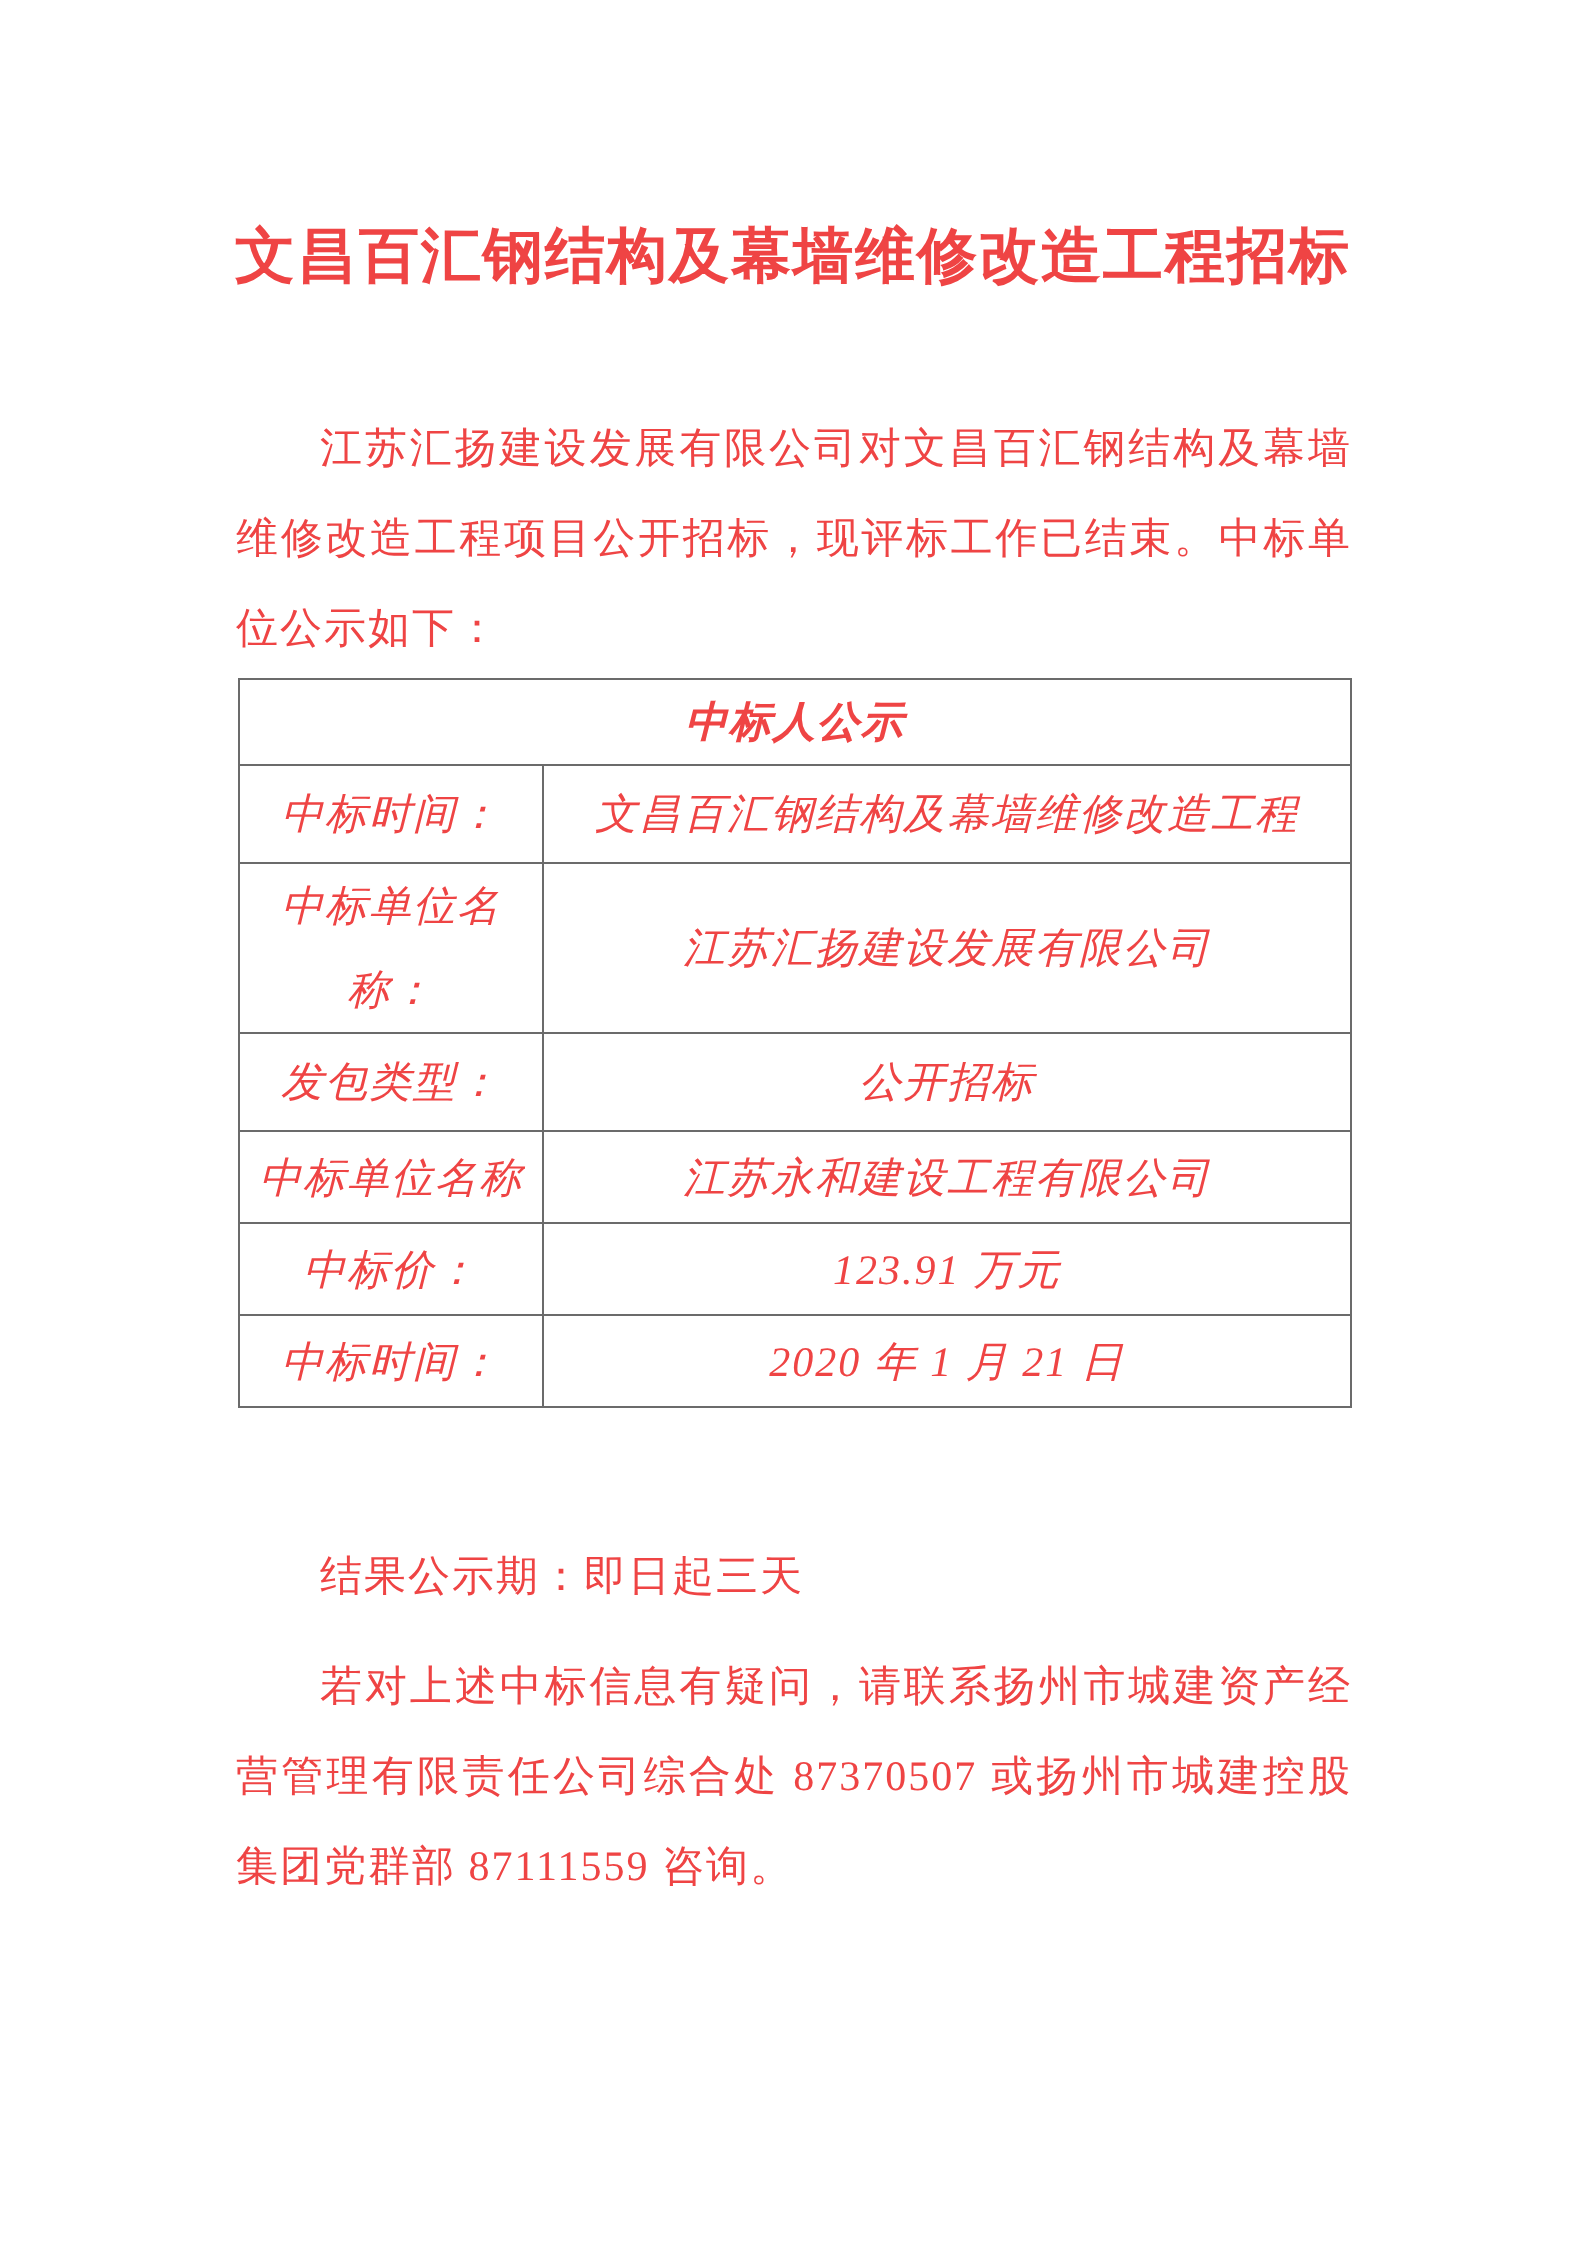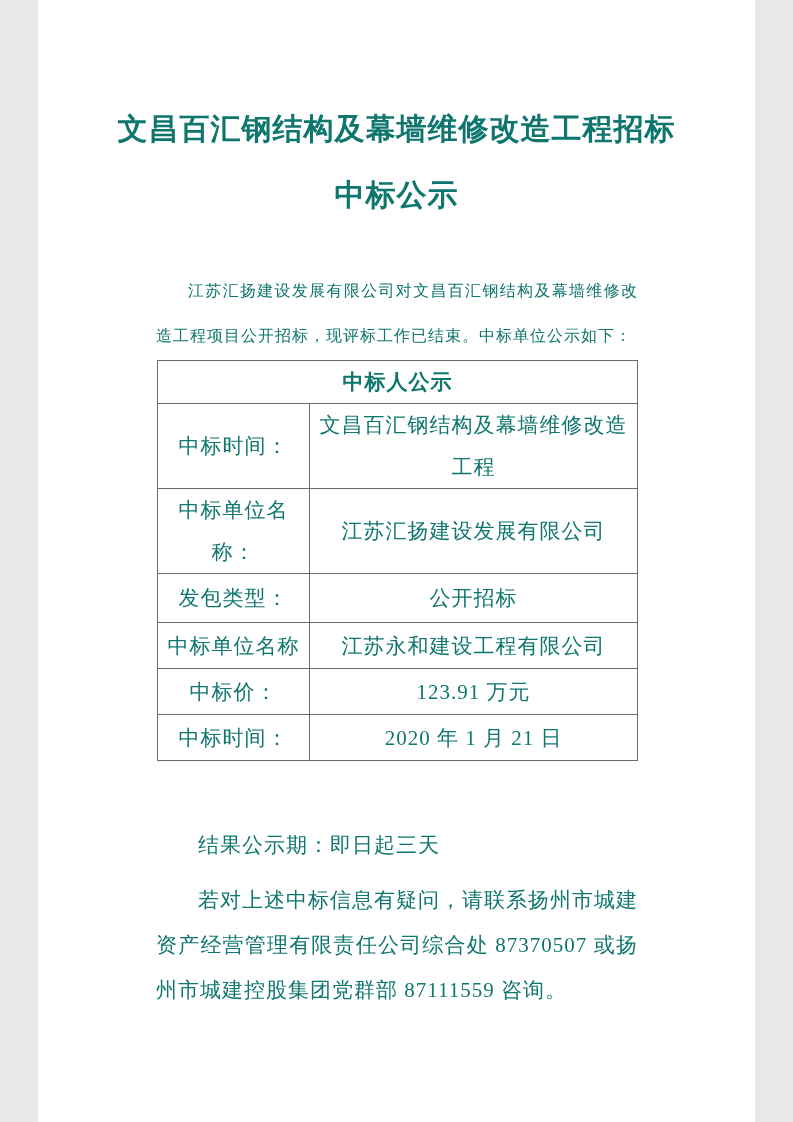--- a/index.html
+++ b/index.html
@@ -1,46 +1,47 @@
 <!DOCTYPE html>
 <html><head>
 <meta charset="utf-8">
 <style>
   html, body { margin: 0; padding: 0; background: #e8e8e8; }
   .page {
     position: relative;
-    width: 717px;
+    width: 793px;
     height: 1122px;
     margin: 0 auto;
     background: #ffffff;
-    color: #0f766e;
+    color: #ef4444;
     font-family: "Liberation Serif", "DejaVu Serif", serif;
     overflow: hidden;
   }
   .title-block {
     padding-top: 96px;
     text-align: center;
     font-size: 30px;
     font-weight: bold;
     line-height: 66px;
     letter-spacing: 1px;
   }
   .intro {
     margin: 40px 117px 0 118px;
-    font-size: 16px;
+    font-size: 21px;
     line-height: 45px;
     text-align: justify;
     text-indent: 2em;
     letter-spacing: 1px;
   }
   .table-wrap { margin: 2px 117px 0 119px; }
   table.award {
     width: 100%;
     border-collapse: collapse;
     table-layout: fixed;
+    font-style: italic;
   }
   table.award td {
     border: 1px solid #6b6b6b;
     font-size: 21px;
     text-align: center;
     vertical-align: middle;
     padding: 0 7px;
     line-height: 42px;
     letter-spacing: 1px;
   }
@@ -68,21 +69,20 @@
   }
   .footer p.contact { margin-top: 10px; }
 </style>
 </head>
 <body>
 
 <div class="page">
 
   <div class="title-block">
     <div>文昌百汇钢结构及幕墙维修改造工程招标</div>
-    <div>中标公示</div>
   </div>
 
   <p class="intro">江苏汇扬建设发展有限公司对文昌百汇钢结构及幕墙维修改造工程项目公开招标，现评标工作已结束。中标单位公示如下：</p>
 
   <div class="table-wrap">
     <table class="award">
       <colgroup>
           <col class="label-col">
           <col>
         </colgroup>

